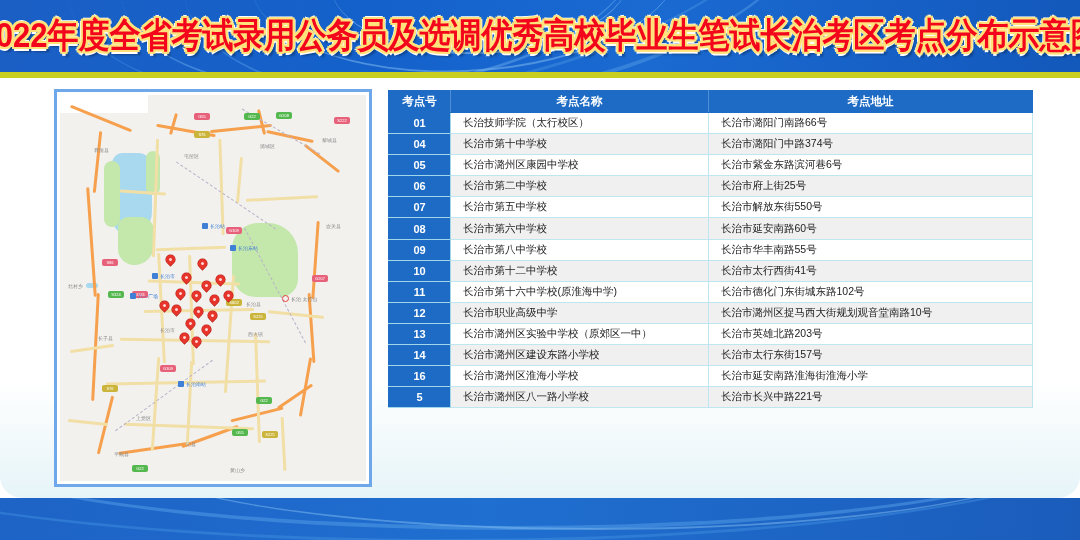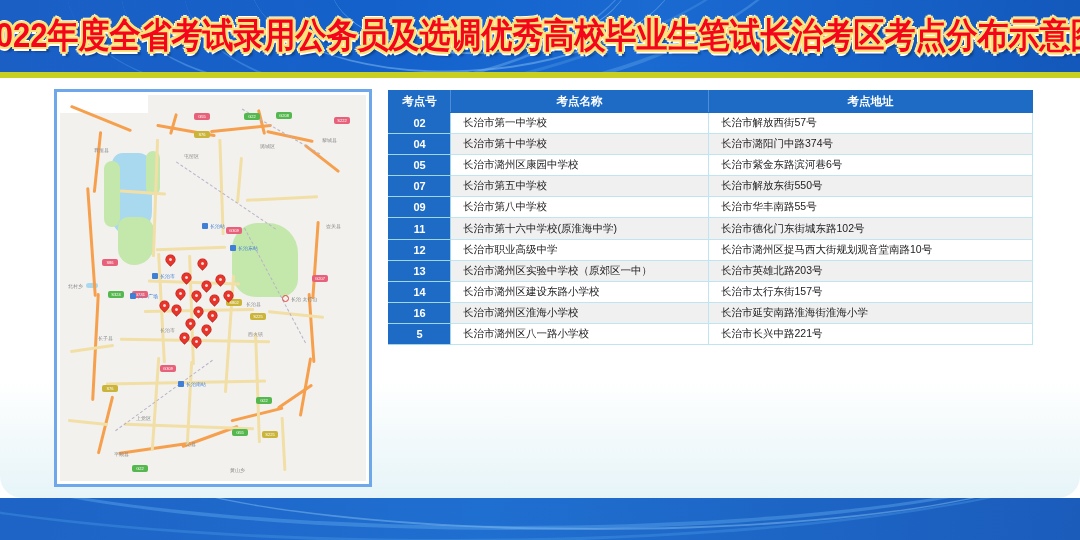--- a/index.html
+++ b/index.html
@@ -284,43 +284,58 @@
         </colgroup>
         <thead>
           <tr>
             <th>考点号</th>
             <th>考点名称</th>
             <th>考点地址</th>
           </tr>
         </thead>
         <tbody>
           <tr>
-              <td class="c-no">02</td>
-              <td class="c-name">长治市第一中学校</td>
-              <td class="c-addr">长治市解放西街57号</td>
+              <td class="c-no">01</td>
+              <td class="c-name">长治技师学院（太行校区）</td>
+              <td class="c-addr">长治市潞阳门南路66号</td>
             </tr>
           <tr>
               <td class="c-no">04</td>
               <td class="c-name">长治市第十中学校</td>
               <td class="c-addr">长治市潞阳门中路374号</td>
             </tr>
           <tr>
               <td class="c-no">05</td>
               <td class="c-name">长治市潞州区康园中学校</td>
               <td class="c-addr">长治市紫金东路滨河巷6号</td>
             </tr>
           <tr>
+              <td class="c-no">06</td>
+              <td class="c-name">长治市第二中学校</td>
+              <td class="c-addr">长治市府上街25号</td>
+            </tr>
+          <tr>
               <td class="c-no">07</td>
               <td class="c-name">长治市第五中学校</td>
               <td class="c-addr">长治市解放东街550号</td>
             </tr>
           <tr>
+              <td class="c-no">08</td>
+              <td class="c-name">长治市第六中学校</td>
+              <td class="c-addr">长治市延安南路60号</td>
+            </tr>
+          <tr>
               <td class="c-no">09</td>
               <td class="c-name">长治市第八中学校</td>
               <td class="c-addr">长治市华丰南路55号</td>
+            </tr>
+          <tr>
+              <td class="c-no">10</td>
+              <td class="c-name">长治市第十二中学校</td>
+              <td class="c-addr">长治市太行西街41号</td>
             </tr>
           <tr>
               <td class="c-no">11</td>
               <td class="c-name">长治市第十六中学校(原淮海中学)</td>
               <td class="c-addr">长治市德化门东街城东路102号</td>
             </tr>
           <tr>
               <td class="c-no">12</td>
               <td class="c-name">长治市职业高级中学</td>
               <td class="c-addr">长治市潞州区捉马西大街规划观音堂南路10号</td>

